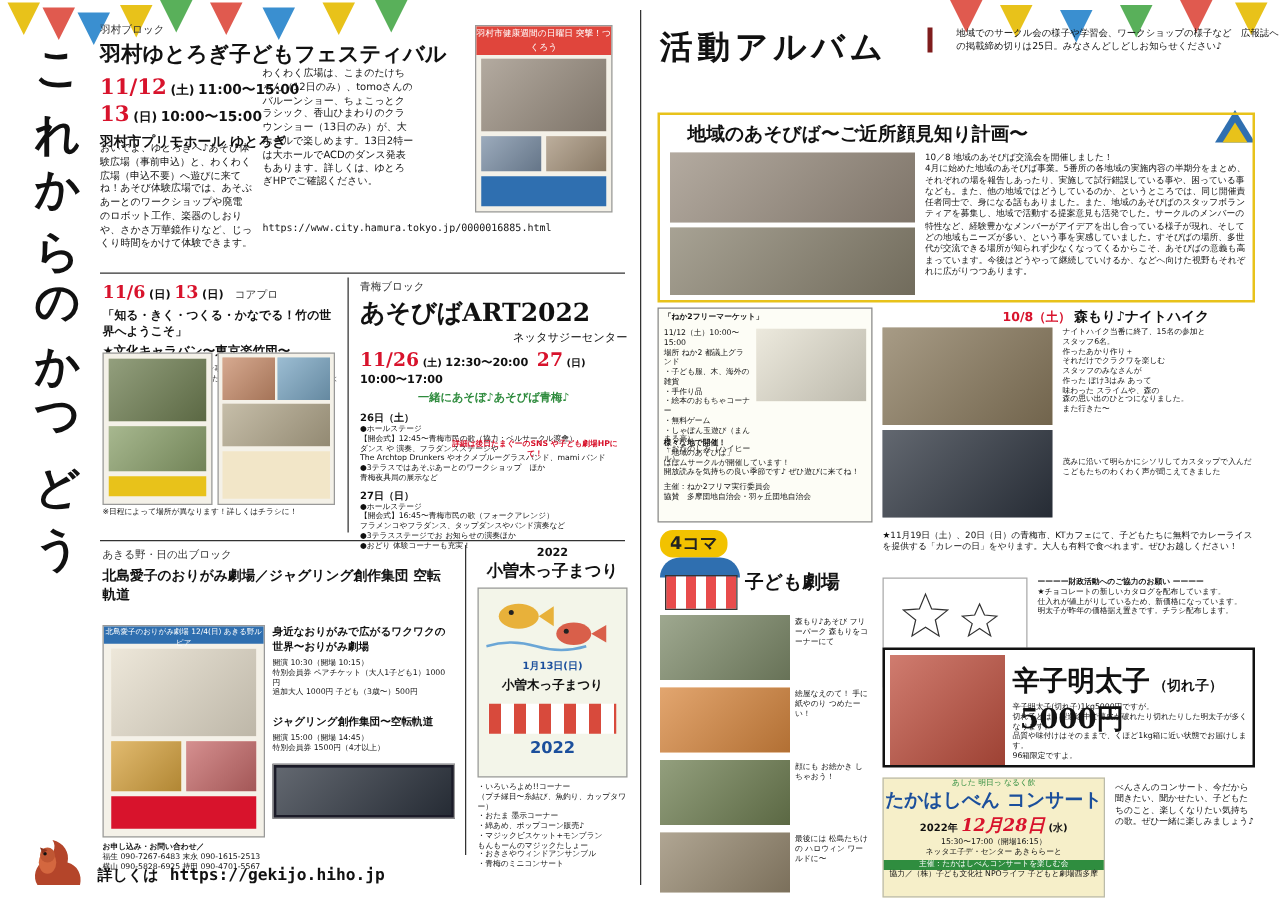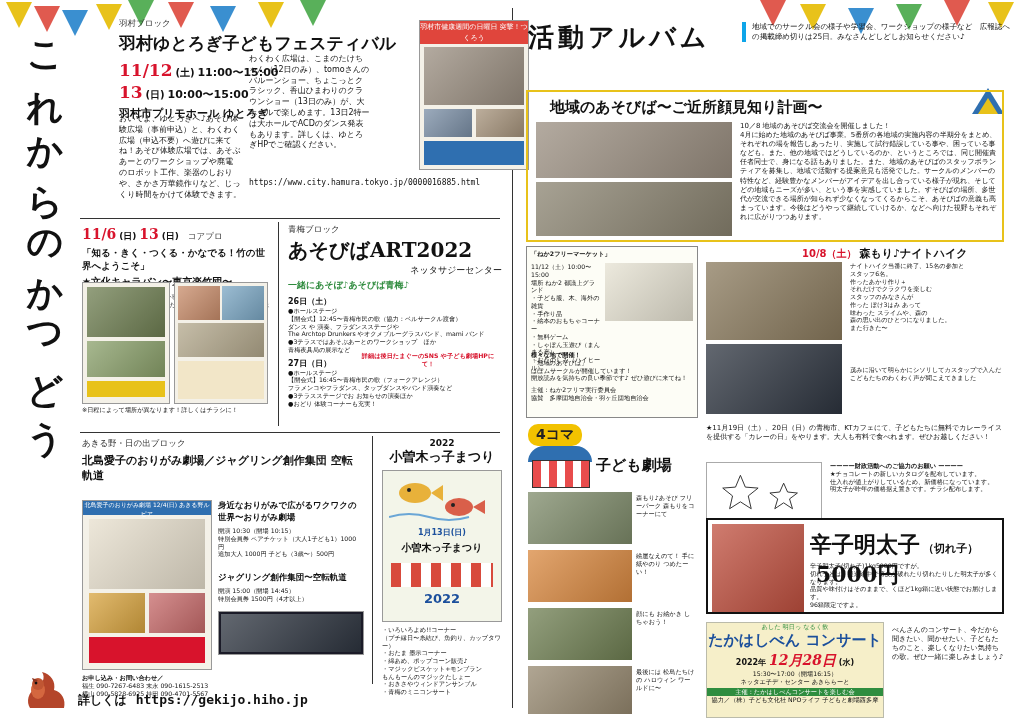--- a/index.html
+++ b/index.html
@@ -43,21 +43,21 @@
   .ph.people{background:#9a8e80;}
   .ph.green{background:#6f7f52;}
   .ph.night{background:#2e3540;}
   .ph.food{background:#c0503f;}
   .ph.orange{background:#d9883f;}
   .ph.kid{background:#8d8a78;}
 
   
   .albumwrap{position:absolute;left:520px;top:10px;width:496px;height:706px;}
   .album-title{font-family:"DejaVu Serif","Liberation Serif",serif;font-weight:bold;font-size:26px;letter-spacing:4px;}
-  .album-note{border-left:4px solid #0ea5e9;padding-left:6px;font-size:7.5px;line-height:1.3;}
+  .album-note{border-left:4px solid #7f1d1d;padding-left:19px;font-size:7.5px;line-height:1.3;}
   .yellowbox{border:2px solid #e8c21a;box-sizing:border-box;padding-left:41px;}
   .ytitle{font-family:"DejaVu Serif","Liberation Serif",serif;font-weight:bold;font-size:15px;}
   .small{font-size:7px;line-height:1.3;}
   .xsmall{font-size:6.2px;line-height:1.25;}
 
   .tent{position:relative;width:64px;height:40px;}
   .tent .top{position:absolute;top:0;left:0;width:64px;height:16px;background:#2f6fb0;border-radius:32px 32px 0 0;}
   .tent .body{position:absolute;top:14px;left:4px;width:56px;height:26px;background:repeating-linear-gradient(90deg,#e84c4c 0 8px,#ffffff 8px 16px);border:1px solid #333;}
 
   .badge4{background:#f2c200;border-radius:10px;padding:2px 8px;font-weight:bold;font-size:14px;color:#222;display:inline-block;}
@@ -101,21 +101,21 @@
   <svg class="squirrel" viewBox="0 0 56 56">
     <path d="M14 48c-4-6-2-16 6-20 6-3 10-10 6-16 9 2 14 10 12 18 8 2 12 10 10 18z" fill="#b4452a"></path>
     <ellipse cx="22" cy="30" rx="7" ry="9" fill="#d4673f"></ellipse>
     <circle cx="22" cy="24" r="6" fill="#c05633"></circle>
     <circle cx="20" cy="23" r="1.4" fill="#111"></circle>
     <path d="M16 18l2 5 4-3z" fill="#8e3520"></path>
   </svg>
 
   <div class="vrule" style="left:512px;top:8px;height:700px;"></div>
 
-  <div class="panel" style="left:80px;top:18px;width:420px;height:196px;margin-left:39px;">
+  <div class="panel" style="left:80px;top:18px;width:420px;height:196px;">
     <div class="tag">羽村ブロック</div>
     <div class="htitle" style="font-size:17px;margin-top:2px;">羽村ゆとろぎ子どもフェスティバル</div>
     <div style="margin-top:5px;">
       <span class="htitle red" style="font-size:17px;">11/12</span>
       <span class="b" style="font-size:10px;">(土)</span>
       <span class="b" style="font-size:11px;">11:00〜15:00</span>
     </div>
     <div style="margin-top:2px;">
       <span class="htitle red" style="font-size:17px;">13</span>
       <span class="b" style="font-size:10px;">(日)</span>
@@ -164,21 +164,29 @@
     </div>
     <div class="xsmall" style="position:absolute;top:180px;">※日程によって場所が異なります！詳しくはチラシに！</div>
   </div>
 
   <div class="vrule" style="left:278px;top:222px;height:204px;"></div>
 
   <div class="panel" style="left:288px;top:224px;width:214px;height:204px;">
     <div class="tag">青梅ブロック</div>
     <div class="htitle" style="font-size:20px;margin-top:1px;">あそびばART2022</div>
     <div style="font-size:9px;text-align:right;">ネッタサジーセンター</div>
-    <div class="b green" style="font-size:9px;text-align:left;margin-top:2px;">一緒にあそぼ♪あそびば青梅♪</div>
+    <div style="margin-top:2px;">
+      <span class="htitle red" style="font-size:15px;">11/26</span>
+      <span class="b" style="font-size:8px;">(土)</span>
+      <span class="b" style="font-size:9px;">12:30〜20:00</span>
+      <span class="htitle red" style="font-size:15px;margin-left:4px;">27</span>
+      <span class="b" style="font-size:8px;">(日)</span>
+      <span class="b" style="font-size:9px;">10:00〜17:00</span>
+    </div>
+    <div class="b green" style="font-size:9px;text-align:center;margin-top:2px;">一緒にあそぼ♪あそびば青梅♪</div>
 
     <div class="b" style="font-size:8px;margin-top:4px;">26日（土）</div>
     <div class="xsmall">●ホールステージ</div>
     <div class="xsmall">【開会式】12:45〜青梅市民の歌（協力：ベルサークル渡會）</div>
     <div class="xsmall">ダンス や 演奏、フラダンスステージや</div>
     <div class="xsmall">The Archtop Drunkers やオクメブルーグラスバンド、mami バンド</div>
     <div class="xsmall">●3テラスではあそぶあーとのワークショップ　ほか</div>
     <div class="xsmall">青梅夜具局の展示など</div>
 
     <div class="b" style="font-size:8px;margin-top:4px;">27日（日）</div>

